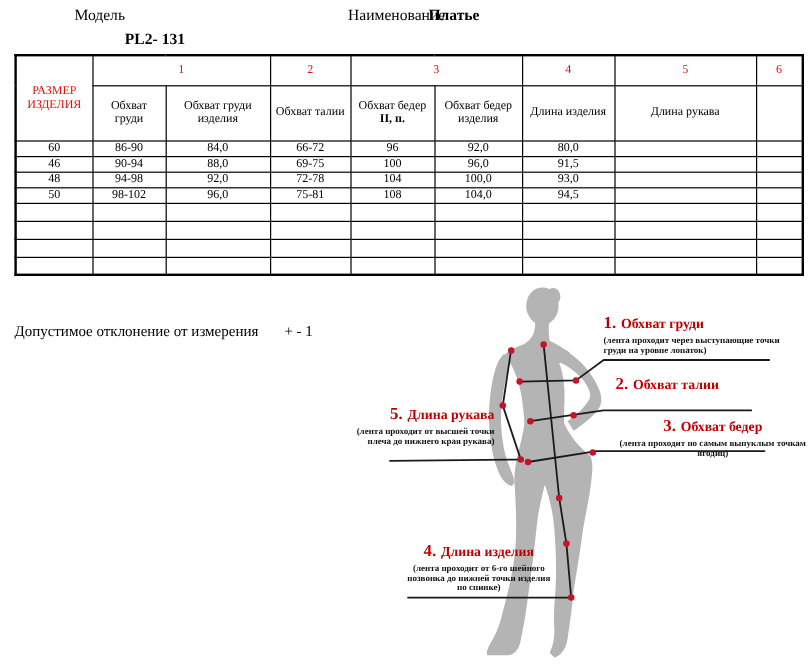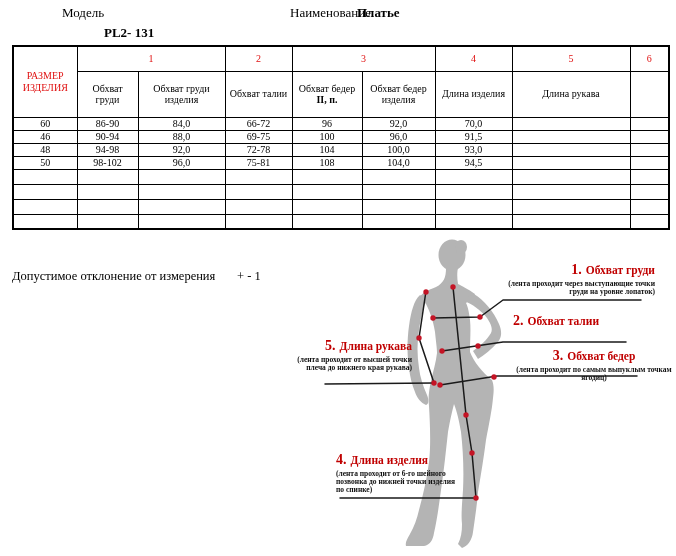--- a/index.html
+++ b/index.html
@@ -24,24 +24,24 @@
   .sizecell{font-weight:bold;}
   .emptyrow{height:15px;}
   
   .tol{font-size:12.5px;margin-top:12px;}
   
   .ann{position:absolute;}
   .ann-head{white-space:nowrap;}
   .ann-num{font-size:14px;font-weight:bold;color:#c00000;}
   .ann-title{font-size:11.5px;font-weight:bold;color:#c00000;}
   .ann-note{font-size:7.5px;font-weight:bold;line-height:8px;color:#111;margin-top:2px;}
-  .a1{left:503px;top:260px;width:152px;text-align:right;}
+  .a1{left:503px;top:260px;width:152px;text-align:left;}
   .a2{left:513px;top:311px;width:140px;text-align:left;}
   .a3{left:513px;top:346px;width:162px;text-align:center;}
-  .a4{left:336px;top:450px;width:126px;text-align:left;}
+  .a4{left:336px;top:450px;width:126px;text-align:center;}
   .a5{left:295px;top:336px;width:117px;text-align:right;}
   #figsvg{position:absolute;left:320px;top:238px;}
 </style>
 </head>
 <body>
 
 <div id="page">
 
   <span class="abs toplabel" style="left:62px;top:5px;">Модель</span>
   <span class="abs topvalue" style="left:104px;top:5px;margin-top:20px;">PL2- 131</span>
@@ -80,21 +80,21 @@
       <th>Длина рукава</th>
       <th></th>
     </tr>
     <tr class="datarow">
       <td class="sizecell">60</td>
       <td>86-90</td>
       <td>84,0</td>
       <td>66-72</td>
       <td>96</td>
       <td>92,0</td>
-      <td>70,0</td>
+      <td>80,0</td>
       <td></td>
       <td></td>
     </tr>
     <tr class="datarow">
       <td class="sizecell">46</td>
       <td>90-94</td>
       <td>88,0</td>
       <td>69-75</td>
       <td>100</td>
       <td>96,0</td>

